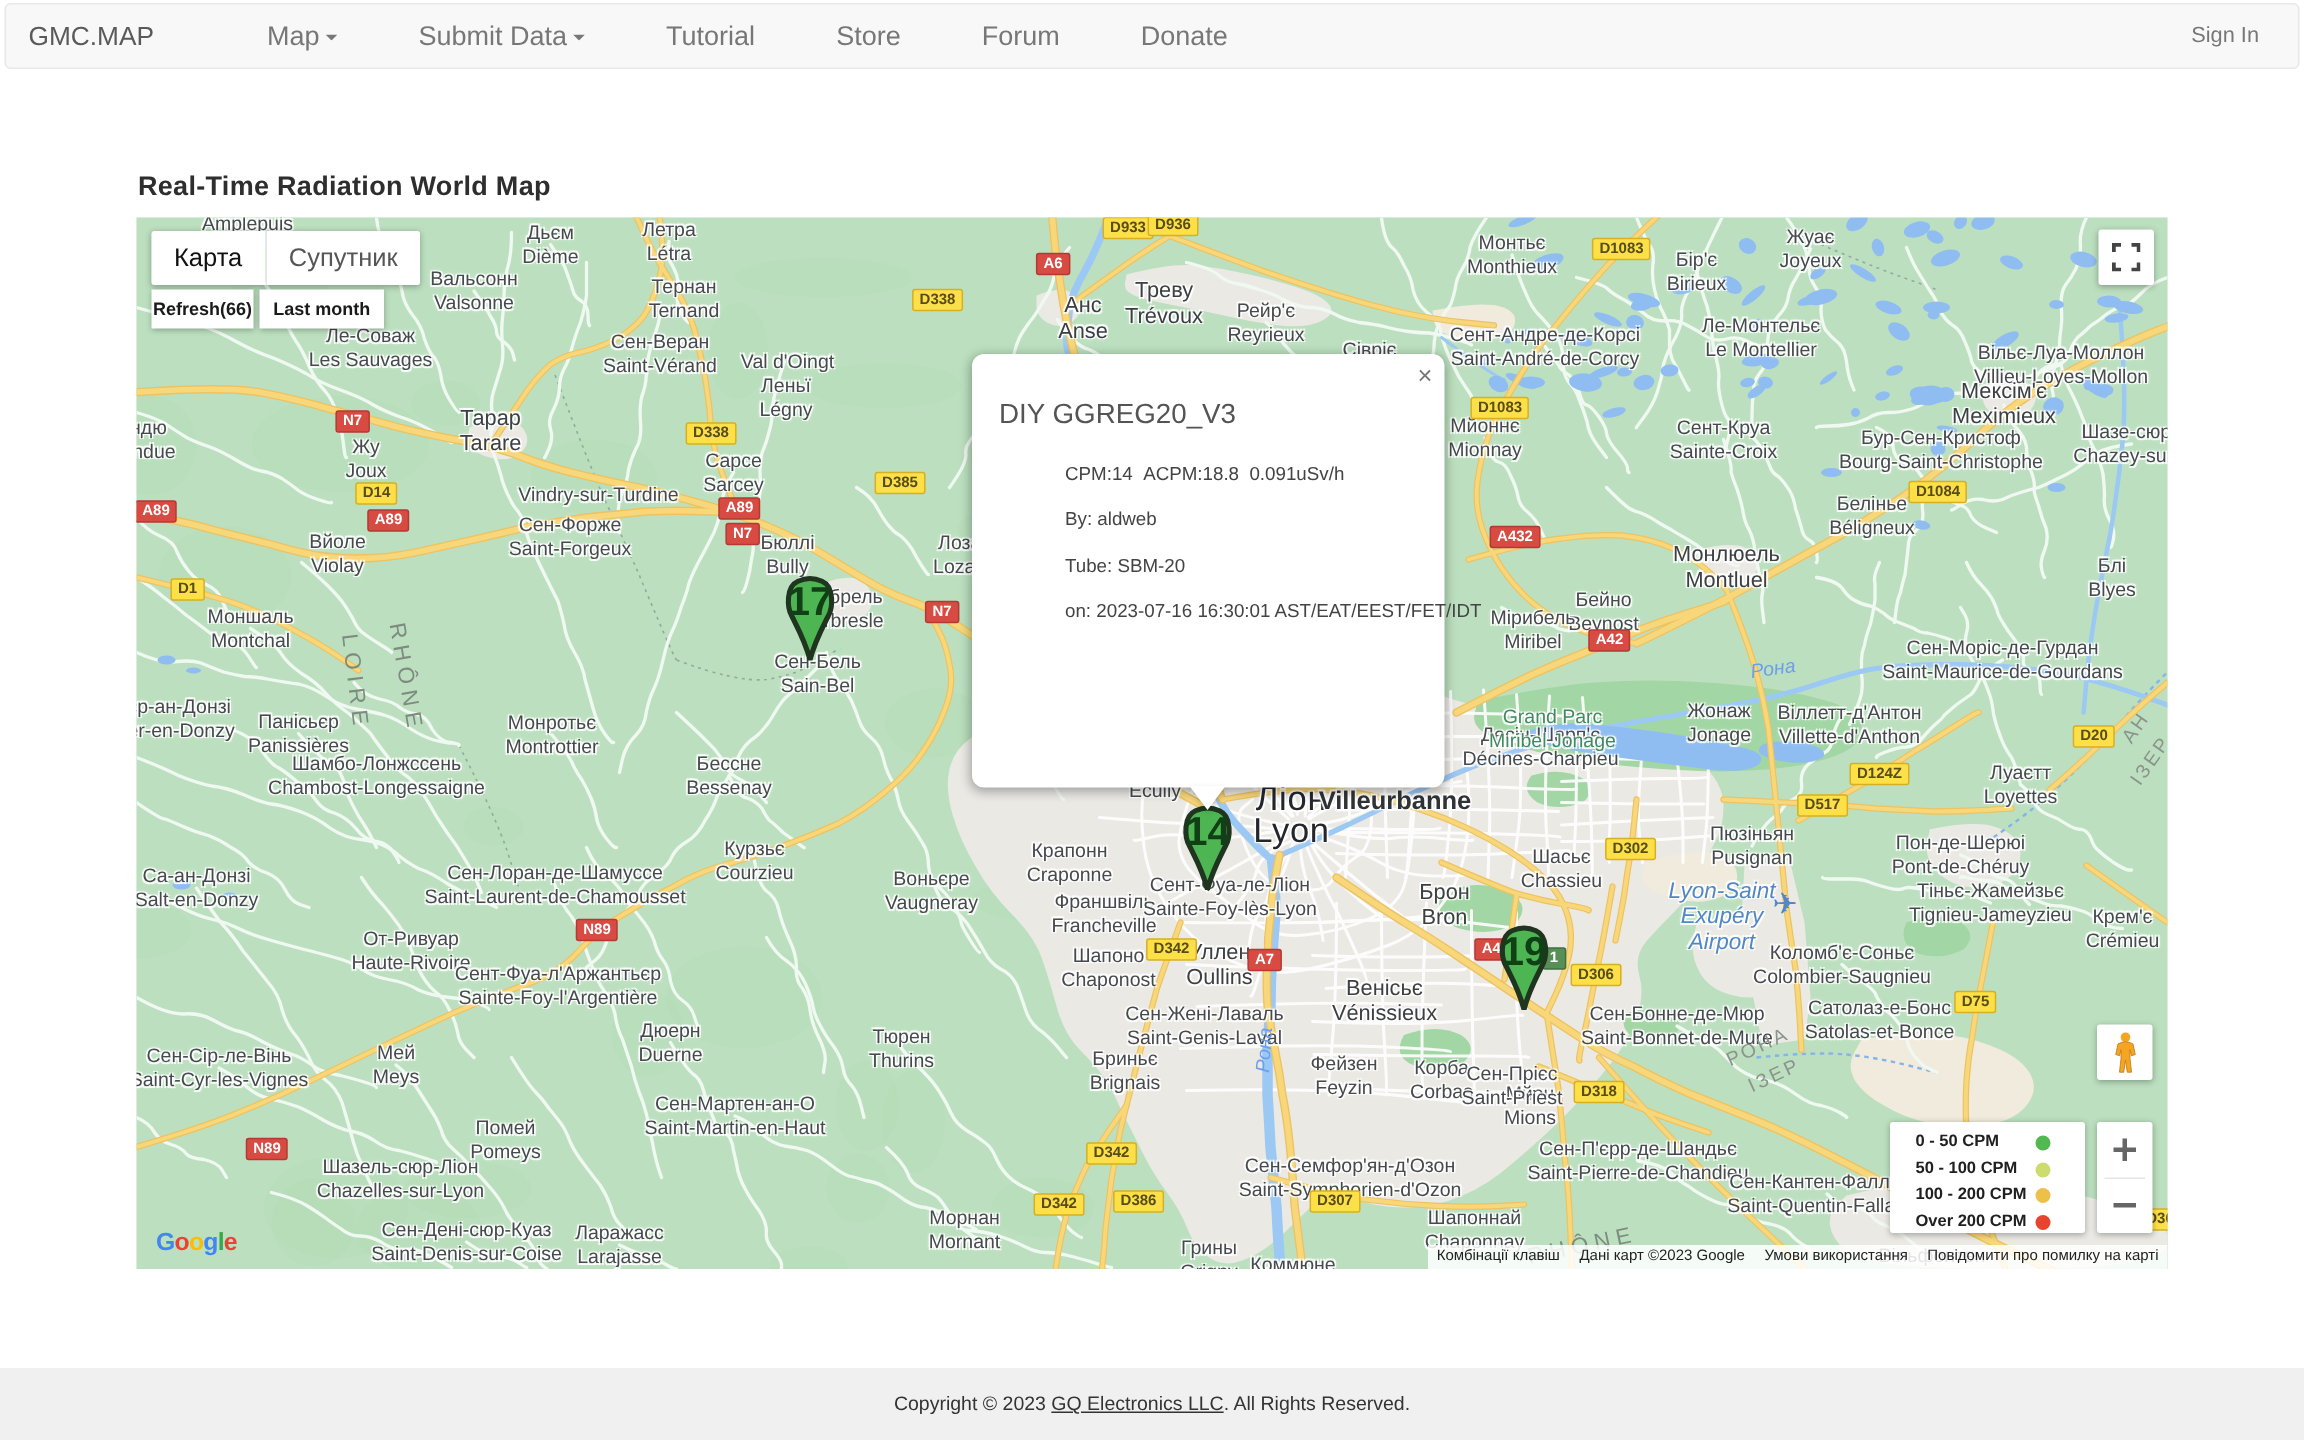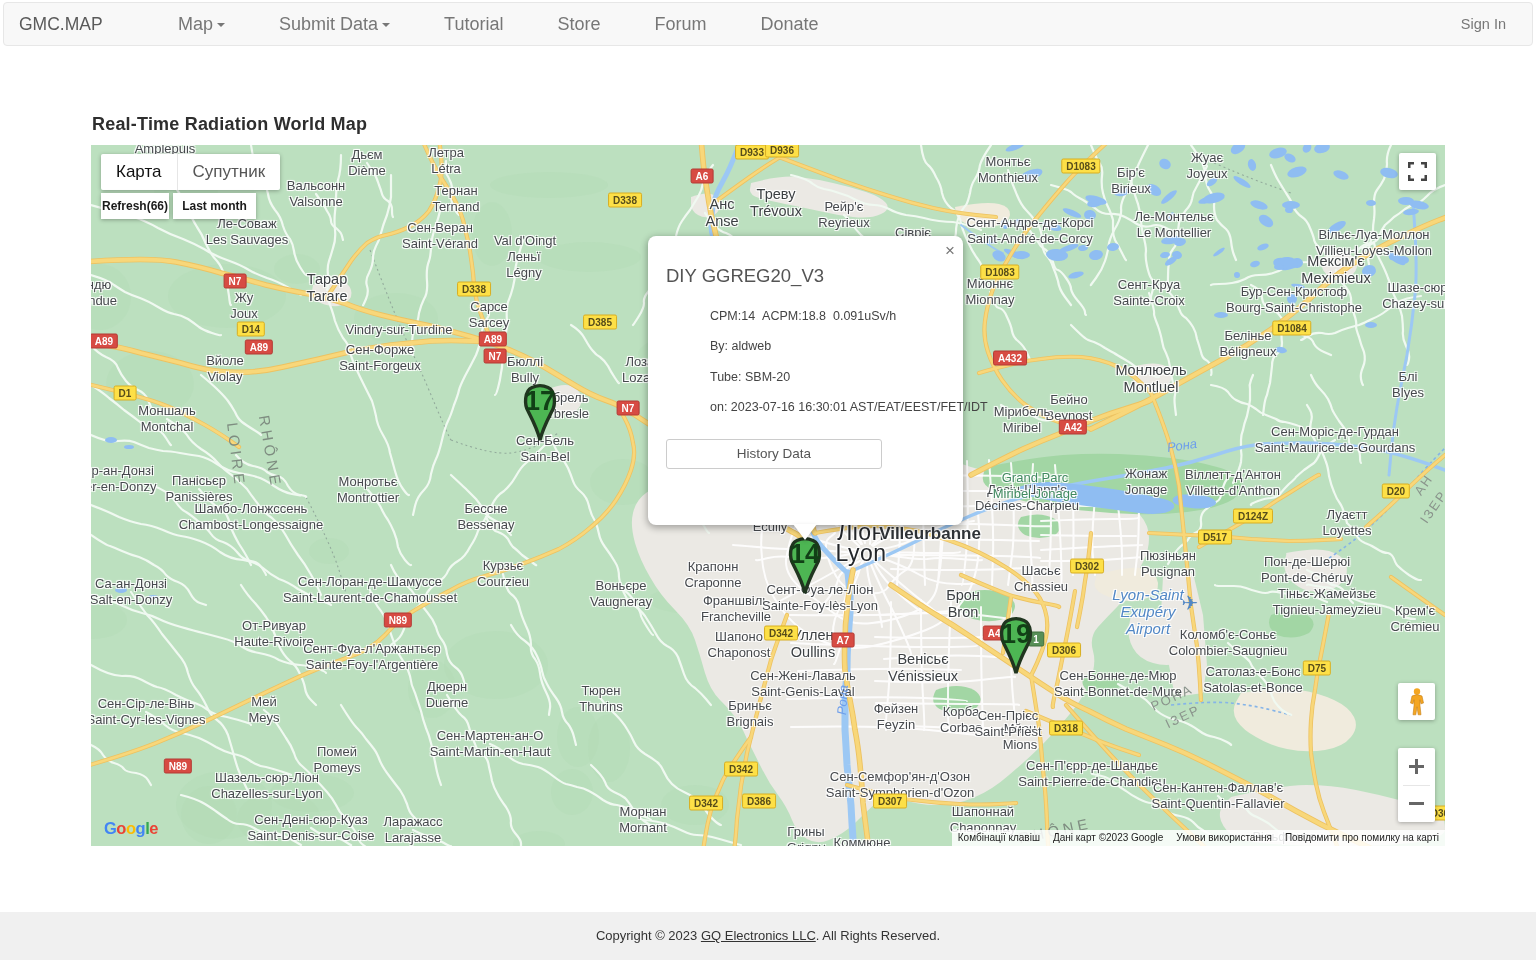--- a/index.html
+++ b/index.html
@@ -636,27 +636,32 @@
       </svg></div>
 <div id="pegman"><svg width="14" height="28" viewBox="0 0 14 28" style="margin-top:5px">
         <circle cx="7" cy="3.5" r="3.2" fill="#f4a622"></circle>
         <path d="M2,8 q5,-3 10,0 l1.5,7 -2.5,0.8 -1,-4 0,6 1,9 -2.8,0 -1.2,-8 -1.2,8 -2.8,0 1,-9 0,-6 -1,4 -2.5,-0.8 z" fill="#f4a622" stroke="#c57f1b" stroke-width="0.6"></path>
       </svg></div>
 <div id="zoomc">
       <div class="zi plus"></div>
       <div class="sep"></div>
       <div class="zi minus"></div>
     </div>
+<div id="legend">
+  <div class="row">0 - 50 CPM<span class="dot" style="background:#51b94f"></span></div>
+  <div class="row">50 - 100 CPM<span class="dot" style="background:#cddc6e"></span></div>
+  <div class="row">100 - 200 CPM<span class="dot" style="background:#ecc049"></span></div>
+  <div class="row">Over 200 CPM<span class="dot" style="background:#e8432e"></span></div>
+</div>
 <div id="iw">
   <span class="x">×</span>
   <h3>DIY GGREG20_V3</h3>
 
   <div class="ln" style="top:73px">CPM:14&nbsp;&nbsp;ACPM:18.8&nbsp;&nbsp;0.091uSv/h</div>
   <div class="ln" style="top:103px">By: aldweb</div>
   <div class="ln" style="top:134px">Tube: SBM-20</div>
   <div class="ln" style="top:164px">on: 2023-07-16 16:30:01 AST/EAT/EEST/FET/IDT</div>
-  <div class="btn" style="top:203px">History Data</div>
   <div class="tail"></div>
 </div>
 <div id="glogo"><span style="color:#4285F4">G</span><span style="color:#EA4335">o</span><span style="color:#FBBC05">o</span><span style="color:#4285F4">g</span><span style="color:#34A853">l</span><span style="color:#EA4335">e</span></div>
 <div id="attr"><span>Комбінації клавіш</span><span>Дані карт ©2023 Google</span><span>Умови використання</span><span>Повідомити про помилку на карті</span></div>
 </div>
 <div id="footer">Copyright © 2023 <a href="#">GQ Electronics LLC</a>. All Rights Reserved.</div>
 
 </body></html>

